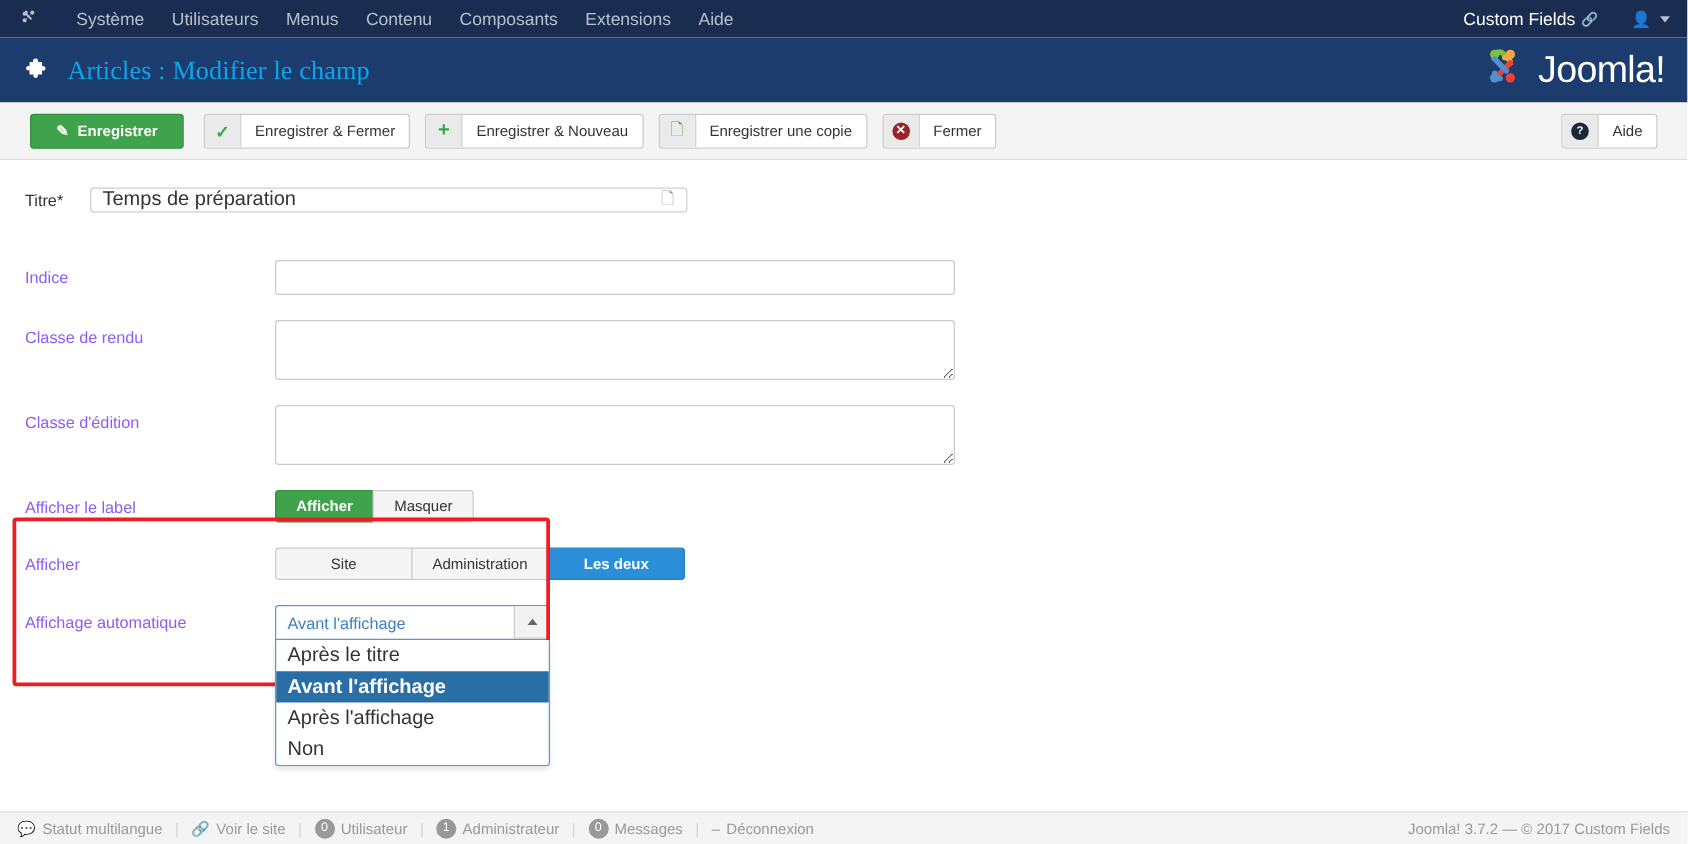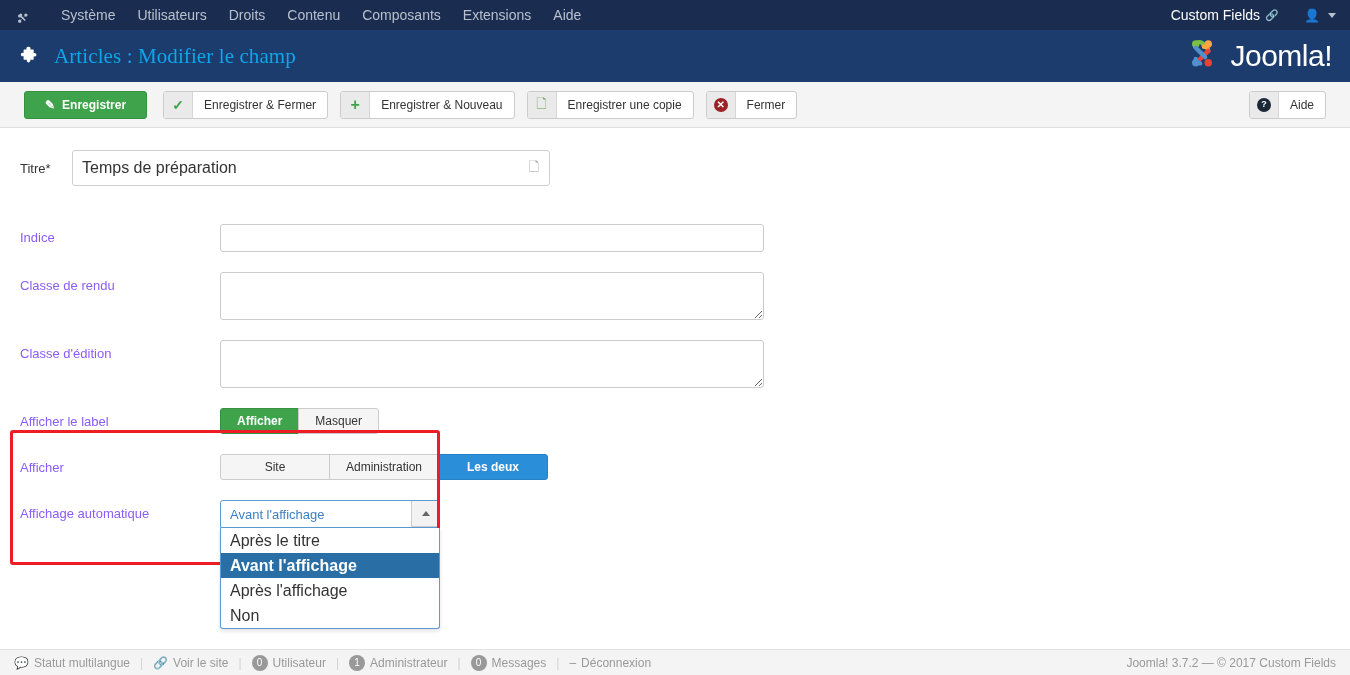--- a/index.html
+++ b/index.html
@@ -10,21 +10,21 @@
     background: #fff;
     font-family: "Liberation Sans", sans-serif;
     -webkit-font-smoothing: antialiased;
   }
 
   
   #admin-menu {
     height: 30px;
     background: #1a2c50;
     display: flex;
-    align-items: flex-end;
+    align-items: center;
     padding: 0 14px;
     position: relative;
   }
   #admin-menu .brand-mark {
     width: 20px; height: 20px;
     margin-right: 16px;
     display: flex; align-items: center; justify-content: center;
     color: #b7bfcf;
     font-size: 15px; line-height: 1;
   }
@@ -156,21 +156,21 @@
     margin-bottom: 12px;
   }
   #title-label {
     width: 52px;
     font-size: 13px; color: #333;
     padding-right: 10px;
   }
   .req-star { color: #333; }
   #title-input-wrap {
     position: relative;
-    width: 478px; height: 36px;
+    width: 478px; height: 20px;
   }
   #title-input {
     width: 100%; height: 100%;
     border: 1px solid #cfcfcf;
     border-radius: 3px;
     padding: 0 38px 0 9px;
     font-size: 16px;
     color: #333;
     font-family: "Liberation Sans", sans-serif;
     background: #fff;
@@ -382,21 +382,21 @@
 <body>
 
 <div id="admin-menu">
   <div class="brand-mark">
     <svg width="18" height="18" viewBox="0 0 24 24" fill="#b7bfcf">
       <path d="M7.5 3.2c1.2 0 2.2 1 2.2 2.2 0 .5-.2 1-.5 1.4l1.8 1.8 1.8-1.8c-.3-.4-.5-.9-.5-1.4 0-1.2 1-2.2 2.2-2.2s2.2 1 2.2 2.2c0 1.2-1 2.2-2.2 2.2-.5 0-1-.2-1.4-.5l-1.8 1.8 3 3-1.5 1.5-3-3-1.8 1.8c.3.4.5.9.5 1.4 0 1.2-1 2.2-2.2 2.2s-2.2-1-2.2-2.2 1-2.2 2.2-2.2c.5 0 1 .2 1.4.5l1.8-1.8-1.8-1.8c-.4.3-.9.5-1.4.5-1.2 0-2.2-1-2.2-2.2s1-2.2 2.2-2.2z"></path>
     </svg>
   </div>
   <div class="menu-item">Système</div>
   <div class="menu-item">Utilisateurs</div>
-  <div class="menu-item">Droits</div>
+  <div class="menu-item">Menus</div>
   <div class="menu-item">Contenu</div>
   <div class="menu-item">Composants</div>
   <div class="menu-item">Extensions</div>
   <div class="menu-item">Aide</div>
 
   <div id="admin-menu-right">
     <div class="site-link">
       <span>Custom Fields</span>
       <span class="ext-icon">🔗</span>
     </div>

